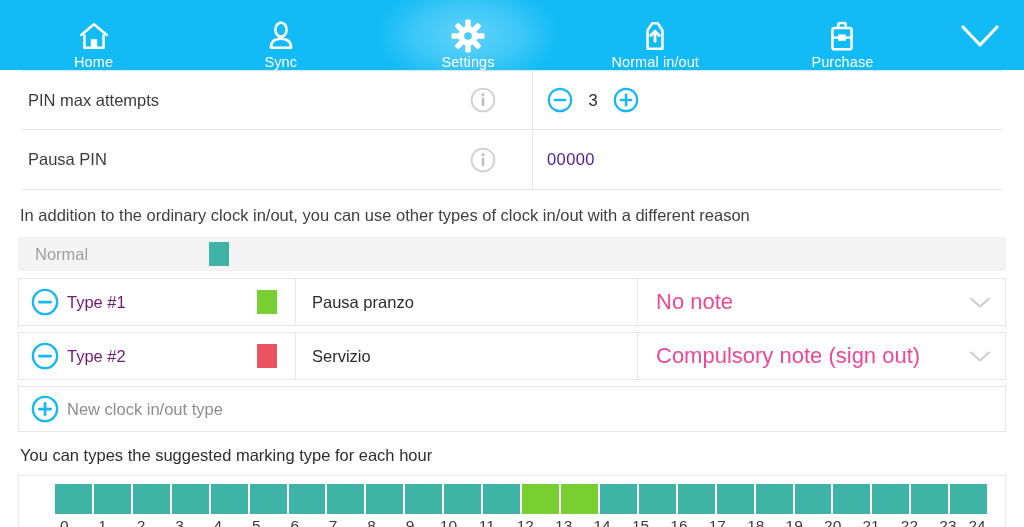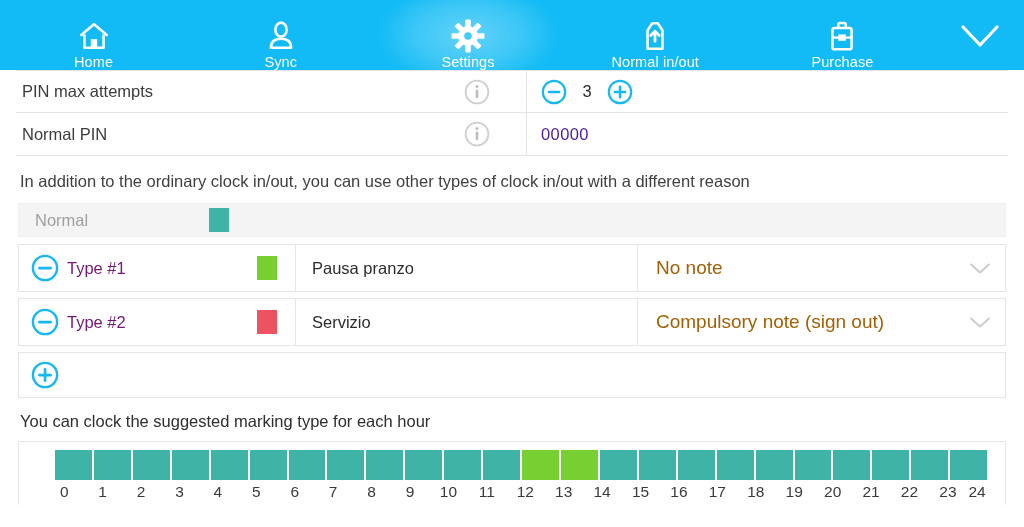--- a/index.html
+++ b/index.html
@@ -52,25 +52,25 @@
   
   #content {
     height: 457px;
     background: #ffffff;
     position: relative;
     overflow: hidden;
   }
 
   
   .setting-row {
-    height: 43px;
+    height: 60px;
     display: flex;
     align-items: center;
     border-bottom: 1px solid #e4e4e4;
-    margin: 0 16px;
+    margin: 0 22px;
   }
   .setting-row:first-child { border-top: 1px solid #e4e4e4; }
   .setting-label {
     flex: 0 0 448px;
     font-size: 16.5px;
     color: #3c3c3c;
     padding-left: 6px;
   }
   .setting-info {
     flex: 0 0 62px;
@@ -153,22 +153,22 @@
     color: #2c2c2c;
   }
   .type-note {
     flex: 0 0 368px;
     border-left: 1px solid #e6e6e6;
     align-self: stretch;
     display: flex;
     align-items: center;
     justify-content: space-between;
     padding: 0 12px 0 18px;
-    font-size: 19px;
-    color: #a16207;
+    font-size: 22px;
+    color: #ec4899;
   }
   .chev-down { width: 26px; height: 18px; flex: 0 0 auto; }
   .chev-down svg { display:block; width:100%; height:100%; }
 
   .newtype-row {
     height: 46px;
     display: flex;
     align-items: center;
     background: #ffffff;
     border: 1px solid #e6e6e6;
@@ -318,21 +318,21 @@
         <svg viewBox="0 0 26 26">
           <circle cx="13" cy="13" r="11.2" fill="none" stroke="#17B7F2" stroke-width="2.2"></circle>
           <rect x="6.6" y="11.8" width="12.8" height="2.5" rx="1.2" fill="#17B7F2"></rect>
           <rect x="11.8" y="6.6" width="2.5" height="12.8" rx="1.2" fill="#17B7F2"></rect>
         </svg>
       </span>
     </div>
   </div>
 
   <div class="setting-row">
-    <div class="setting-label">Normal PIN</div>
+    <div class="setting-label">Pausa PIN</div>
     <div class="setting-info">
       <span class="icon-circle">
         <svg viewBox="0 0 26 26">
           <circle cx="13" cy="13" r="11.4" fill="none" stroke="#cfcfcf" stroke-width="1.8"></circle>
           <circle cx="13" cy="7.4" r="1.5" fill="#bdbdbd"></circle>
           <rect x="11.7" y="10.6" width="2.6" height="8.6" rx="1.1" fill="#bdbdbd"></rect>
         </svg>
       </span>
     </div>
     <div class="setting-value">
@@ -402,24 +402,25 @@
     <div class="newtype-row">
       <div class="type-minus">
         <span class="icon-circle">
           <svg viewBox="0 0 28 28">
             <circle cx="14" cy="14" r="12.1" fill="none" stroke="#17B7F2" stroke-width="2.4"></circle>
             <rect x="7" y="12.7" width="14" height="2.7" rx="1.3" fill="#17B7F2"></rect>
             <rect x="12.7" y="7" width="2.7" height="14" rx="1.3" fill="#17B7F2"></rect>
           </svg>
         </span>
       </div>
-    </div>
-  </div>
-
-  <div class="hours-note">You can clock the suggested marking type for each hour</div>
+      <div class="newtype-label">New clock in/out type</div>
+    </div>
+  </div>
+
+  <div class="hours-note">You can types the suggested marking type for each hour</div>
 
   <div class="hours-wrap">
     <div class="hours-inner">
       <div class="hour-bar" id="hour-bar">
           <div class="hour-seg" style="background: rgb(63, 179, 166);"></div>
           <div class="hour-seg" style="background: rgb(63, 179, 166);"></div>
           <div class="hour-seg" style="background: rgb(63, 179, 166);"></div>
           <div class="hour-seg" style="background: rgb(63, 179, 166);"></div>
           <div class="hour-seg" style="background: rgb(63, 179, 166);"></div>
           <div class="hour-seg" style="background: rgb(63, 179, 166);"></div>

